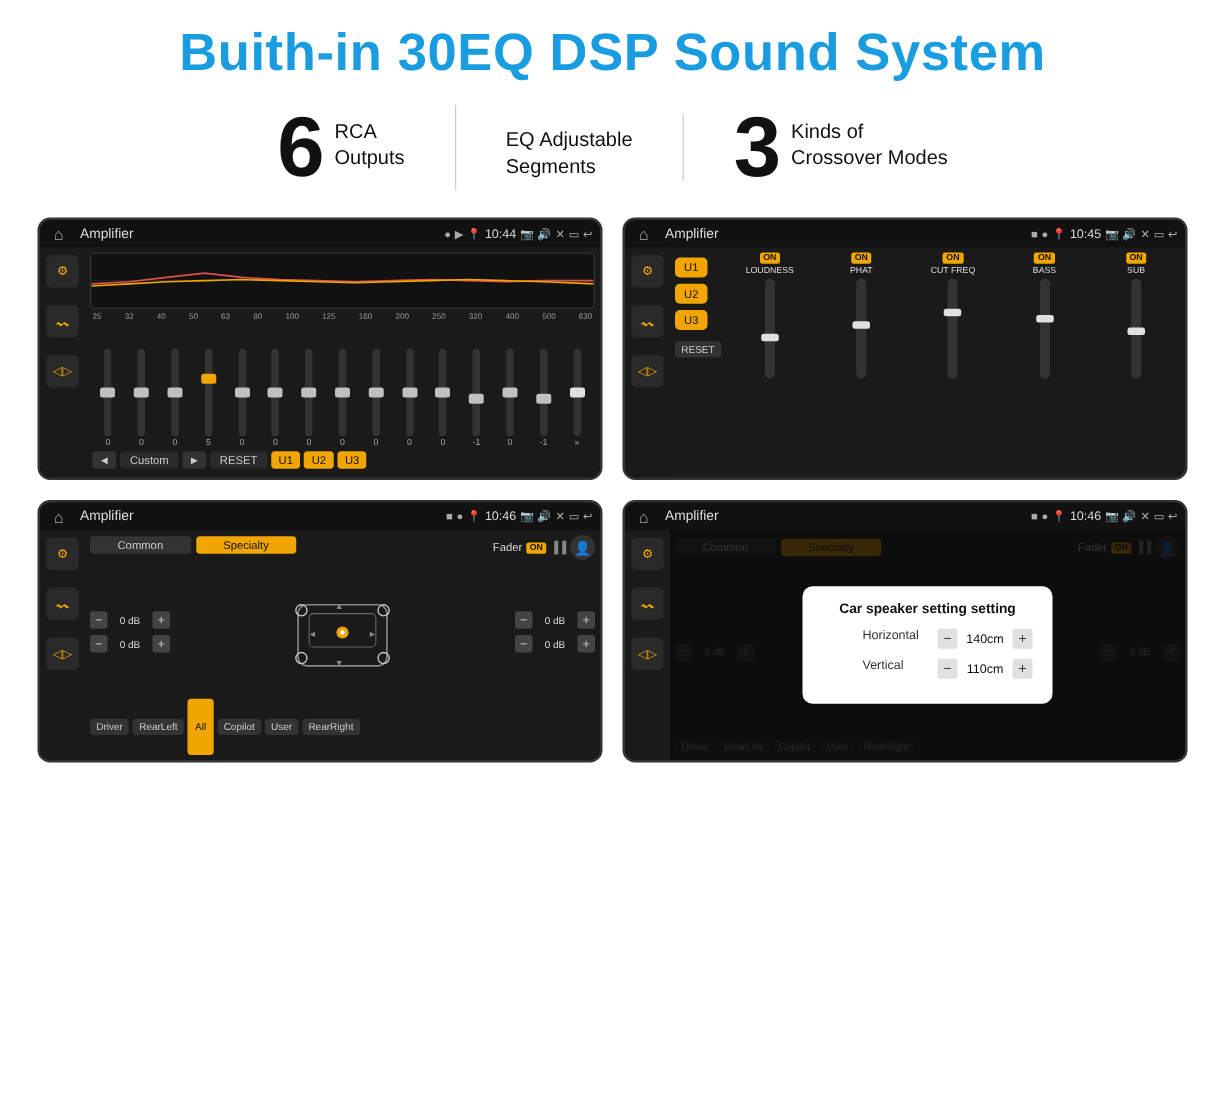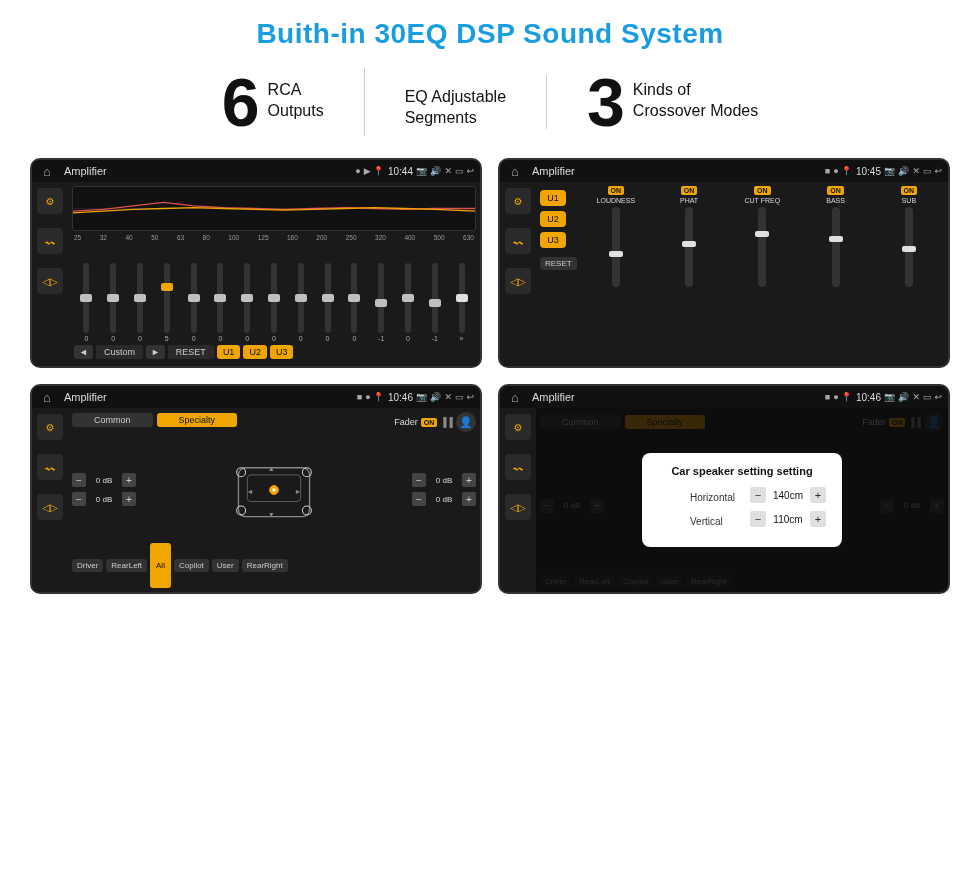--- a/index.html
+++ b/index.html
@@ -12,21 +12,21 @@
     }
 
     .page-wrapper {
       width: 980px;
       padding: 18px 30px 10px 30px;
     }
 
     
     .main-title {
       text-align: center;
-      font-size: 28px;
+      font-size: 42px;
       font-weight: 900;
       color: #1a9de0;
       margin-bottom: 18px;
       letter-spacing: 0.5px;
     }
 
     
     .stats-row {
       display: flex;
       justify-content: center;
@@ -460,21 +460,21 @@
     }
     .dialog-title {
       font-size: 11px;
       font-weight: bold;
       color: #111;
       text-align: center;
       margin-bottom: 10px;
     }
     .dialog-row {
       display: flex;
-      align-items: flex-end;
+      align-items: flex-start;
       justify-content: space-between;
       margin-bottom: 8px;
       padding-left: 32px;
     }
     .dialog-row-label {
       font-size: 10px;
       color: #333;
     }
     .dialog-control {
       display: flex;

